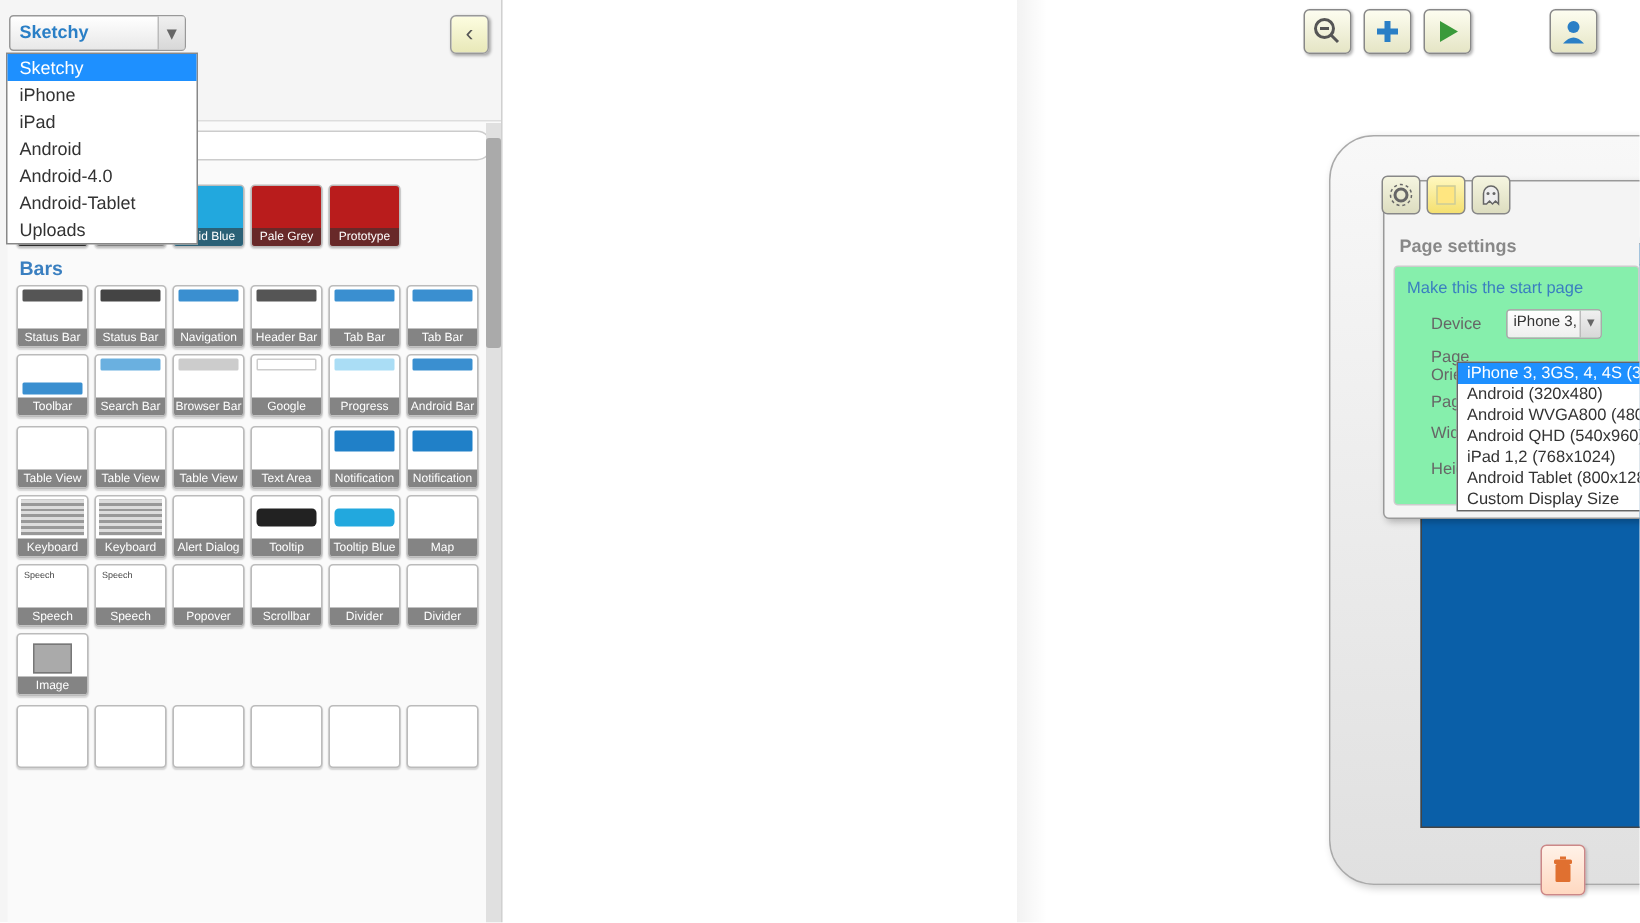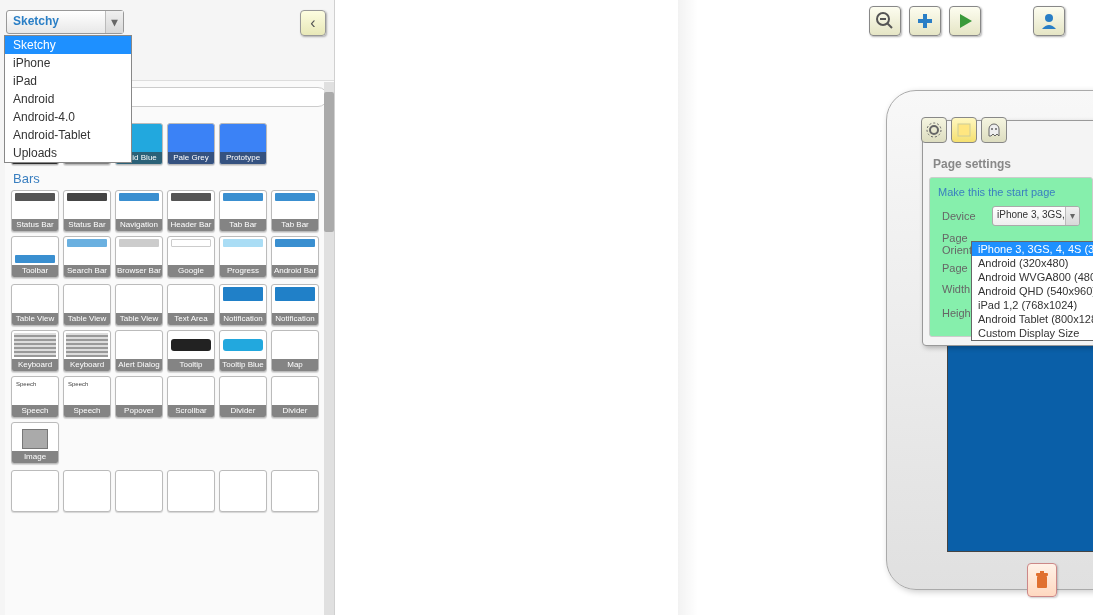--- a/index.html
+++ b/index.html
@@ -15,26 +15,26 @@
 .theme-select { position: absolute; left: 6px; top: 10px; width: 118px; height: 24px; background: linear-gradient(#fff,#e8e8e8); border: 1px solid #999; border-radius: 3px; color: #2a7fc6; font-weight: bold; font-size: 12px; padding: 3px 6px; cursor: pointer; }
 .theme-select .arrow { position: absolute; right: 0; top: 0; width: 18px; height: 22px; border-left: 1px solid #bbb; background: linear-gradient(#f0f0f0,#d8d8d8); text-align: center; line-height: 22px; color: #666; }
 .theme-dropdown { position: absolute; left: 4px; top: 35px; width: 128px; background: #fff; border: 1px solid #888; z-index: 200; }
 .theme-dropdown .opt { padding: 2px 8px; font-size: 12px; color: #333; cursor: pointer; }
 .theme-dropdown .opt.sel { background: #1e90ff; color: #fff; }
 
 .collapse-btn { position: absolute; left: 300px; top: 10px; width: 26px; height: 26px; background: linear-gradient(#fdfde0,#e8e8b8); border: 1px solid #999; border-radius: 4px; box-shadow: 1px 1px 2px rgba(0,0,0,.3); text-align:center; line-height:24px; font-size:16px; color:#555; cursor:pointer; }
 .search-input { width: 100%; height: 20px; border: 1px solid #ccc; border-radius: 10px; padding: 2px 8px; background: #fff; font-size: 11px; }
 
 
-.section-title { color: #3a7fc0; font-weight: normal; font-size: 13px; margin: 6px 0 4px 2px; }
+.section-title { color: #3a7fc0; font-weight: bold; font-size: 13px; margin: 6px 0 4px 2px; }
 .thumb-row { display: flex; flex-wrap: wrap; gap: 4px; margin-bottom: 6px; }
 .thumb { width: 48px; height: 42px; background: #fff; border: 1px solid #bbb; border-radius: 3px; box-shadow: 0 1px 1px rgba(0,0,0,.15); position: relative; cursor: pointer; overflow:hidden; }
 .thumb.dark { background: #222; }
 .thumb.blue { background: #22a8de; }
-.thumb.grey { background: #3b82f6; }
+.thumb.grey { background: #b91c1c; }
 .thumb .label { position: absolute; left: 0; right: 0; bottom: 0; height: 12px; background: rgba(50,50,50,.6); color: #fff; font-size: 8px; text-align: center; line-height: 12px; overflow: hidden; white-space: nowrap; }
 .thumb .inner-top { position:absolute; top:2px; left:3px; right:3px; height:8px; border-radius:1px; }
 .thumb .inner-keys { position:absolute; top:2px; left:2px; right:2px; bottom:14px; background: repeating-linear-gradient(0deg,#999,#999 2px,#ddd 2px,#ddd 4px); }
 .thumb .inner-text { position:absolute; top:4px; left:4px; font-size:6px; color:#444; }
 .thumb.image .img { position:absolute; top:6px; left:10px; width:26px; height:20px; background:#aaa; border:1px solid #777; }
 
 
 .canvas { position: absolute; left: 336px; top: 0; right: 0; bottom: 0; background: #fff; }
 
 
@@ -52,21 +52,21 @@
 .device-screen { position:absolute; left:60px; top:71px; width:218px; height:390px; background:#0a5fa8; border:1px solid #444; }
 .device-screen .statusbar { height:14px; background:#2a7fbf; border-bottom:1px solid #1a5f90; }
 
 
 .popup { position:absolute; left:586px; top:120px; width:178px; background:#f4f4f4; border:1px solid #999; border-radius:4px; box-shadow:2px 2px 5px rgba(0,0,0,.25); z-index:50; }
 .popup-tools { position:absolute; top:-4px; left:-2px; display:flex; gap:4px; }
 .popup-tool { width:26px; height:26px; border:1px solid #888; border-radius:4px; background:linear-gradient(#f5f5e0,#ddddc0); display:flex; align-items:center; justify-content:center; cursor:pointer; }
 .popup-header { margin-top:30px; padding:6px 10px; color:#888; font-weight:bold; font-size:12px; }
 .popup-body { margin:0 6px 8px; background:#86efac; border:1px solid #ccc; border-radius:3px; padding:8px; }
 .popup-link { color:#3a7fc0; cursor:pointer; font-size:11px; display:block; margin-bottom:8px; }
-.popup-row { display:flex; align-items:center; margin:6px 4px; font-size:11px; color:#444; }
+.popup-row { display:flex; align-items:center; margin:6px 16px; font-size:11px; color:#444; }
 .popup-row label { width:50px; color:#666; }
 .popup-row .select { flex:1; height:20px; border:1px solid #aaa; border-radius:3px; background:linear-gradient(#fff,#eee); position:relative; padding:2px 4px; font-size:10px; color:#333; overflow:hidden; white-space:nowrap; cursor:pointer; }
 .popup-row .select .arr { position:absolute; right:0; top:0; width:14px; height:18px; border-left:1px solid #bbb; text-align:center; line-height:18px; color:#666; background:linear-gradient(#f0f0f0,#d8d8d8); }
 .popup-row input[type=text] { width:40px; height:18px; border:1px solid #aaa; padding:1px 3px; font-size:10px; }
 .spinner { display:inline-flex; flex-direction:column; width:12px; height:18px; border:1px solid #aaa; margin-left:-1px; }
 .spinner div { flex:1; font-size:6px; text-align:center; line-height:8px; color:#555; cursor:pointer; }
 .spinner div:first-child { border-bottom:1px solid #aaa; }
 
 .device-dropdown { position:absolute; left:635px; top:241px; width:172px; background:#fff; border:1px solid #666; z-index:100; font-size:11px; }
 .device-dropdown .opt { padding:1px 6px; color:#333; cursor:pointer; white-space:nowrap; }

